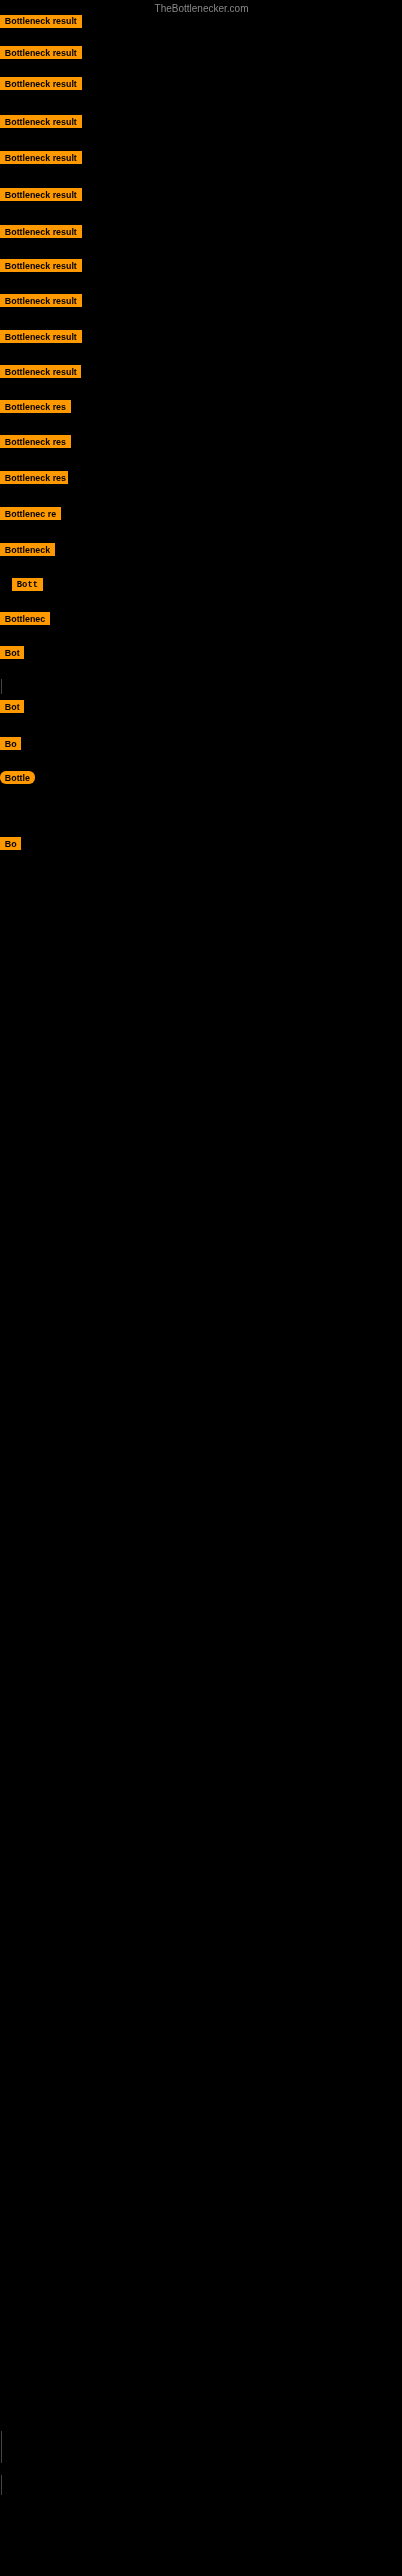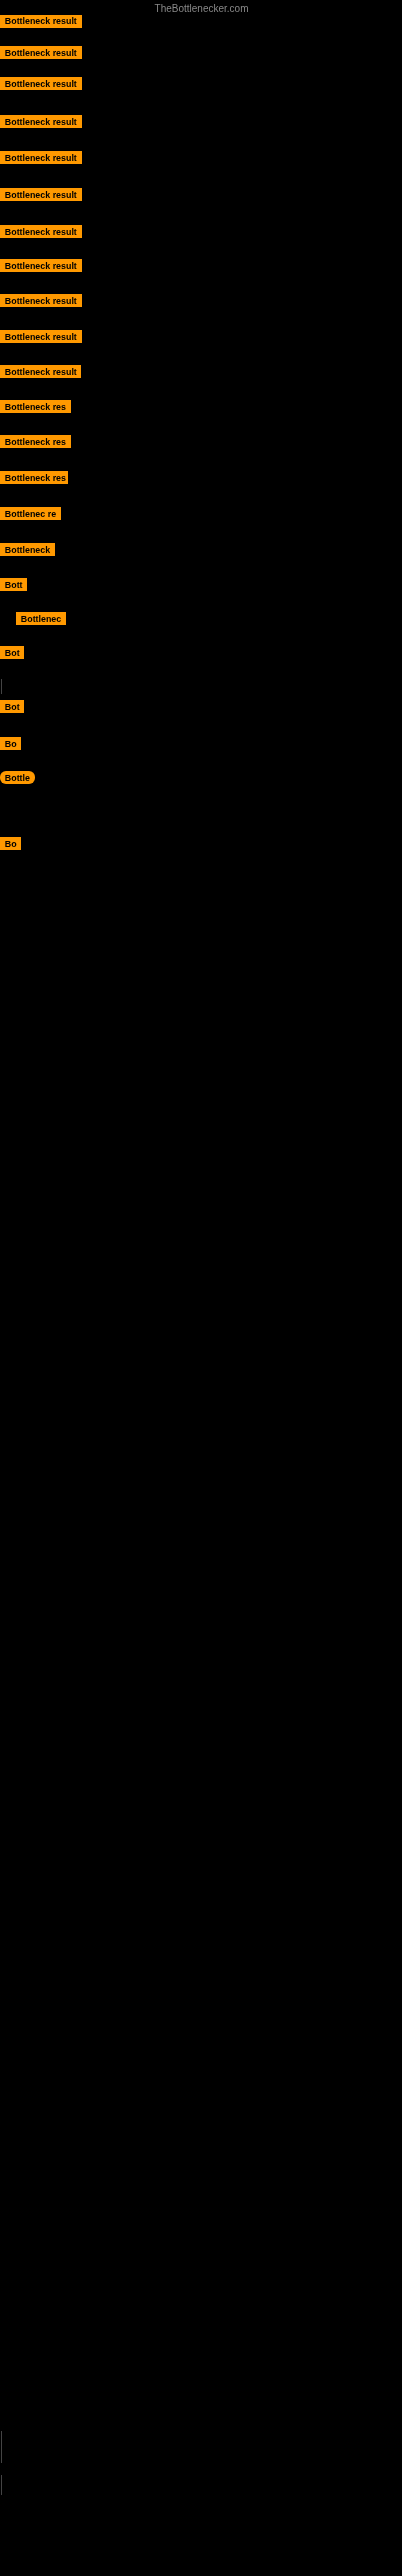--- a/index.html
+++ b/index.html
@@ -51,22 +51,22 @@
 <div class="row" style="top: 225px; left: 0px;"><span class="badge" style="max-width: 85px;">Bottleneck result</span></div>
 <div class="row" style="top: 259px; left: 0px;"><span class="badge" style="max-width: 85px;">Bottleneck result</span></div>
 <div class="row" style="top: 294px; left: 0px;"><span class="badge" style="max-width: 85px;">Bottleneck result</span></div>
 <div class="row" style="top: 330px; left: 0px;"><span class="badge" style="max-width: 85px;">Bottleneck result</span></div>
 <div class="row" style="top: 365px; left: 0px;"><span class="badge" style="max-width: 81px;">Bottleneck result</span></div>
 <div class="row" style="top: 400px; left: 0px;"><span class="badge" style="max-width: 76px;">Bottleneck res</span></div>
 <div class="row" style="top: 435px; left: 0px;"><span class="badge" style="max-width: 72px;">Bottleneck res</span></div>
 <div class="row" style="top: 471px; left: 0px;"><span class="badge" style="max-width: 68px;">Bottleneck res</span></div>
 <div class="row" style="top: 507px; left: 0px;"><span class="badge" style="max-width: 64px;">Bottlenec re</span></div>
 <div class="row" style="top: 543px; left: 0px;"><span class="badge" style="max-width: 56px;">Bottleneck</span></div>
-<div class="row" style="top: 578px; left: 0px;"><span class="badge" style="max-width: 44px;">Bott</span></div>
-<div class="row" style="top: 612px; left: 16px; text-decoration: underline;"><span class="badge" style="max-width: 55px;">Bottlenec</span></div>
+<div class="row" style="top: 578px; left: 12px; font-family: Liberation Mono, monospace;"><span class="badge" style="max-width: 44px;">Bott</span></div>
+<div class="row" style="top: 612px; left: 0px; text-decoration: underline;"><span class="badge" style="max-width: 55px;">Bottlenec</span></div>
 <div class="row" style="top: 646px; left: 0px;"><span class="badge" style="max-width: 31px;">Bot</span></div>
 <div class="row" style="top: 700px; left: 0px;"><span class="badge" style="max-width: 31px;">Bot</span></div>
 <div class="row" style="top: 737px; left: 0px;"><span class="badge" style="max-width: 22.5px;">Bo</span></div>
 <div class="row" style="top: 771px; left: 0px;"><span class="badge" style="max-width: 40px; border-radius: 6px;">Bottle</span></div>
 <div class="row" style="top: 837px; left: 0px;"><span class="badge" style="max-width: 22.5px;">Bo</span></div>
 <div class="vertical-line" style="top: 679px; height: 14.5px;"></div>
 <div class="vertical-line" style="top: 2431px; height: 32px;"></div>
 <div class="vertical-line" style="top: 2475px; height: 20px;"></div>
 
 

